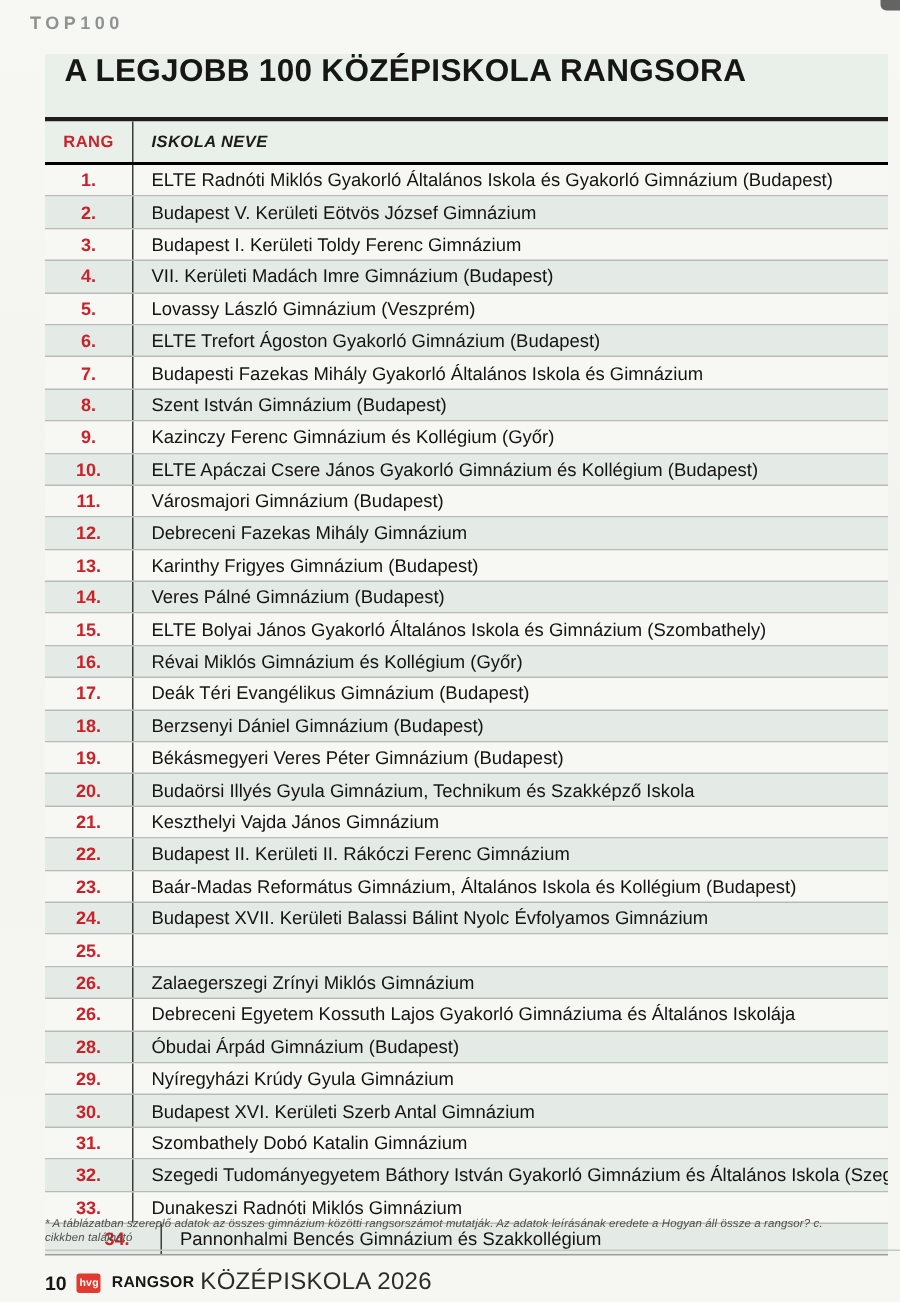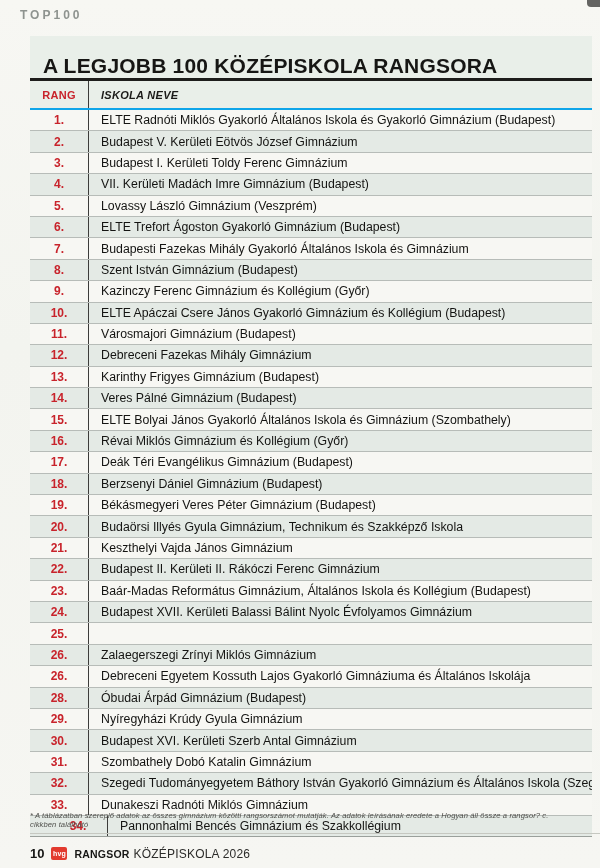--- a/index.html
+++ b/index.html
@@ -33,31 +33,31 @@
   }
 
   .ranking-table {
     position: absolute; left: 30px; top: 36px;
     width: 562px;
   }
   .title-band {
     background: #e9efe9;
     border-bottom: 3px solid #1d1d1b;
     height: 42px;
-    display: flex; align-items: flex-end;
+    display: flex; align-items: flex-start;
     padding-left: 13px;
   }
   .title-band h1 {
     margin: 0;
     font-size: 21px; font-weight: 800;
     letter-spacing: 0.2px; color: #161614;
   }
   .head-row {
     background: #e9efe9;
-    border-bottom: 2px solid #0ea5e9;
+    border-bottom: 2px solid #000000;
     height: 27px;
     display: flex; align-items: center;
   }
   .col-rank {
     width: 58px; flex: 0 0 58px;
     text-align: center;
     border-right: 1px solid #3c3c3a;
     align-self: stretch;
     display: flex; align-items: center; justify-content: center;
   }
@@ -95,21 +95,21 @@
   }
   .page-num { font-size: 13px; font-weight: 800; color: #161614; }
   .hvg-logo {
     width: 16px; height: 13px;
     background: #e23a2e; border-radius: 2px;
     color: #fff; font-size: 7px; font-weight: 800;
     display: flex; align-items: center; justify-content: center;
     letter-spacing: .2px;
   }
   .footer-brand { font-size: 10.5px; font-weight: 800; color: #161614; letter-spacing: .2px; }
-  .footer-edition { font-size: 12px; font-weight: 400; color: #2c2c2a; letter-spacing: .2px; margin-left: -3px; }
+  .footer-edition { font-size: 16px; font-weight: 400; color: #2c2c2a; letter-spacing: .2px; margin-left: -3px; }
 </style>
 </head>
 <body>
 
 <div class="page">
 
   <div class="kicker">TOP100</div>
   <div class="corner-artifact"></div>
 
   <div class="ranking-table">

